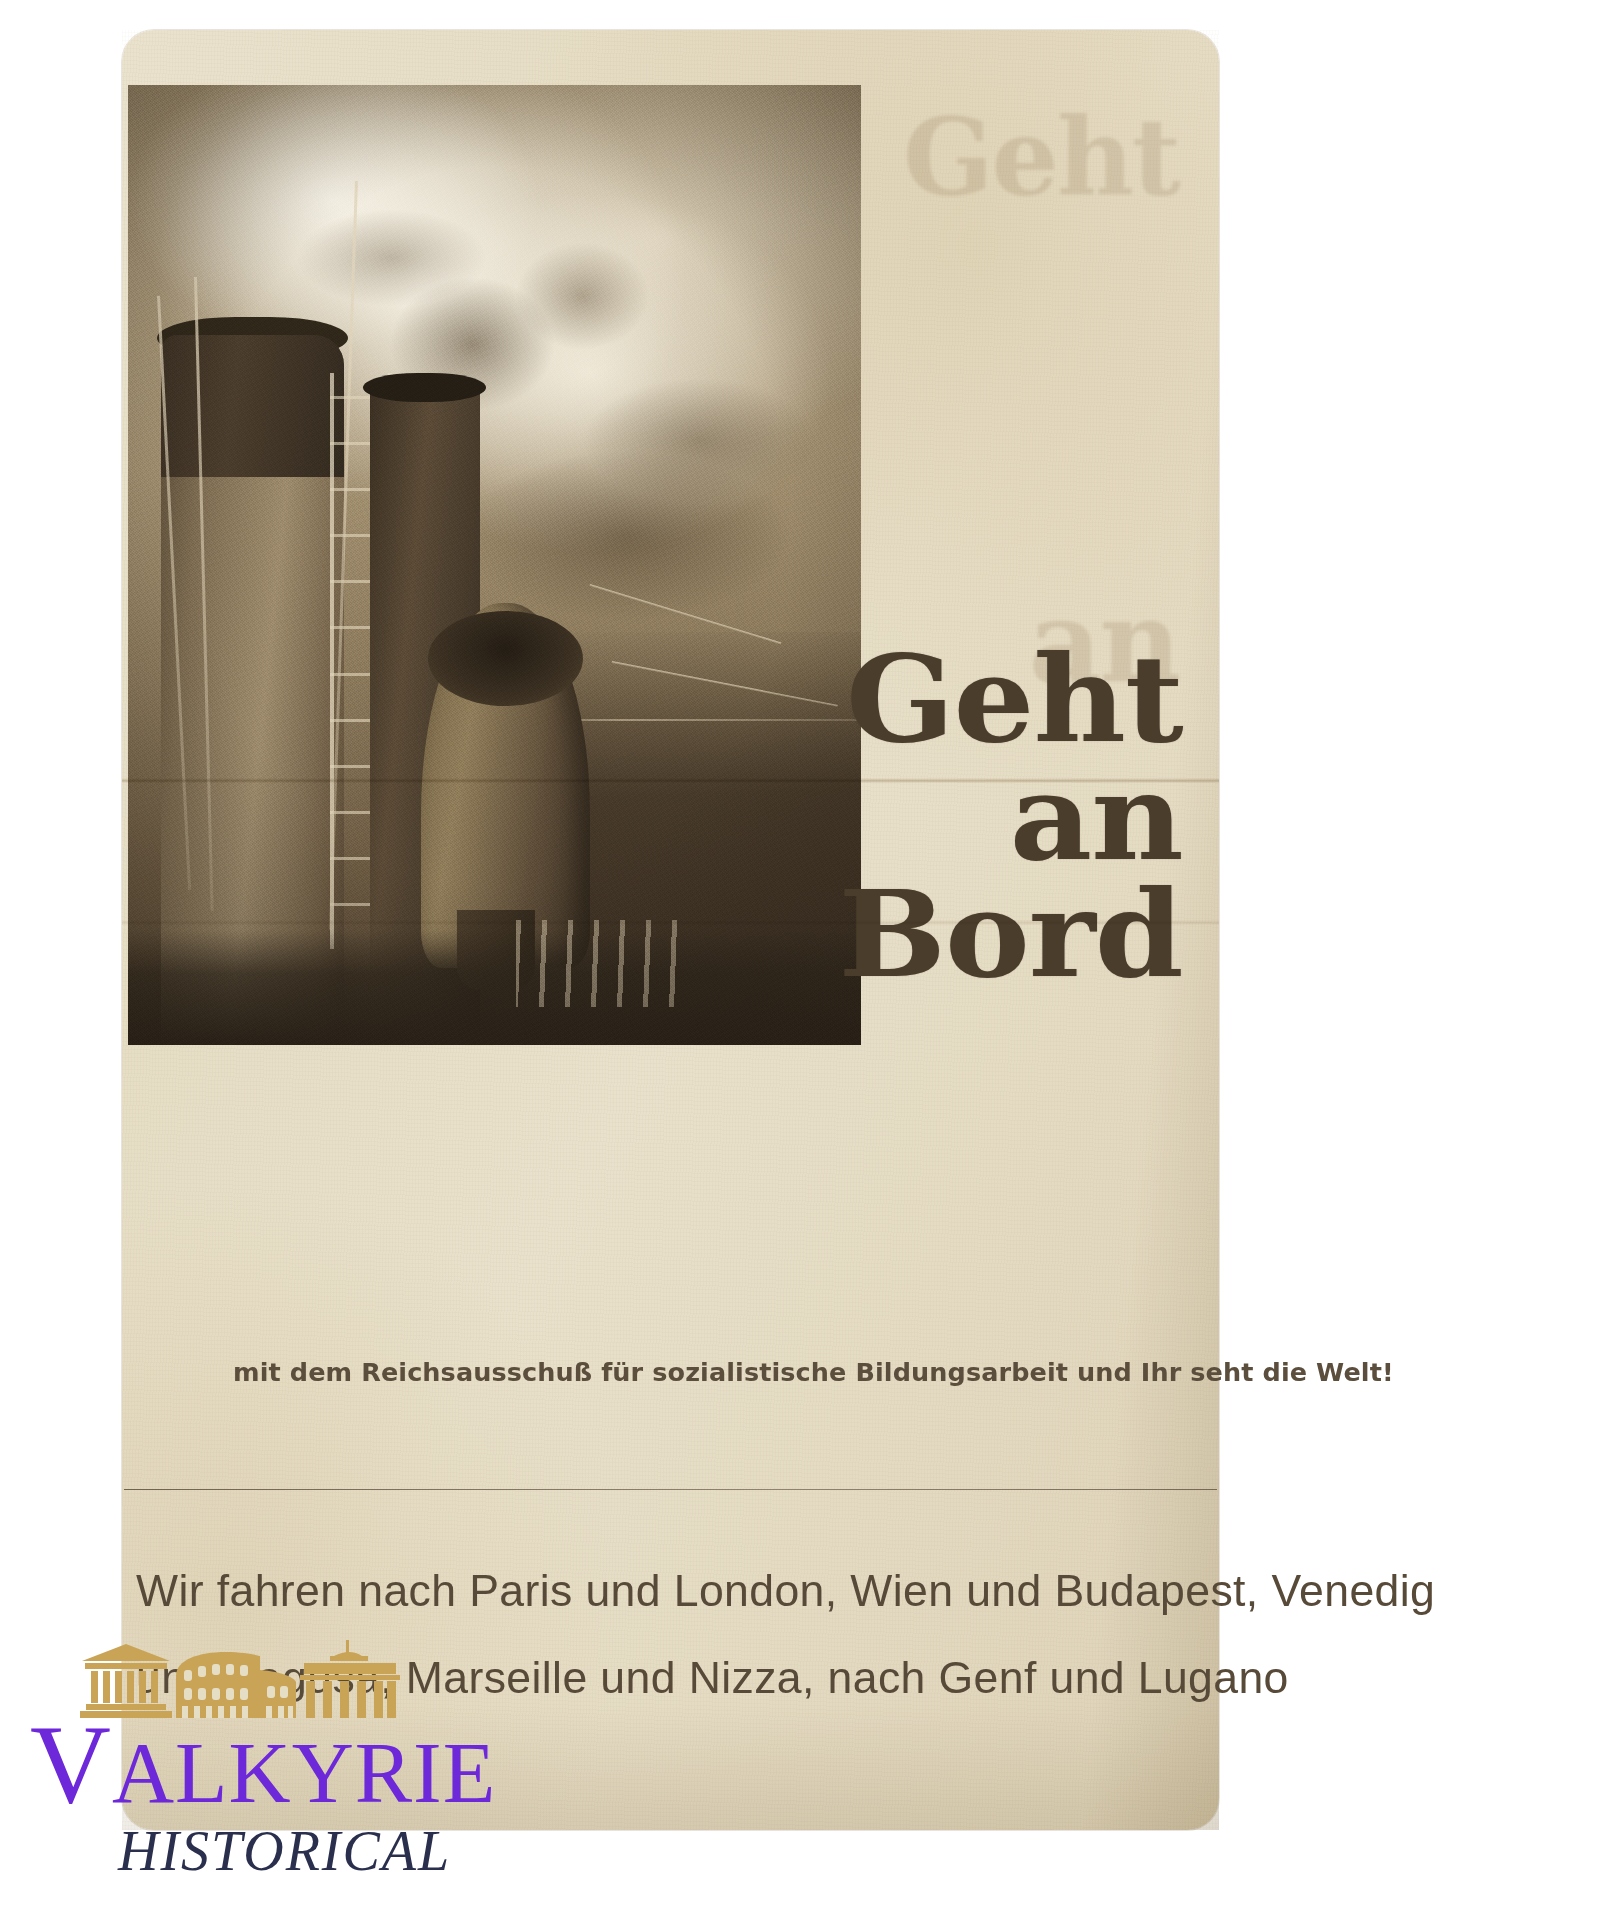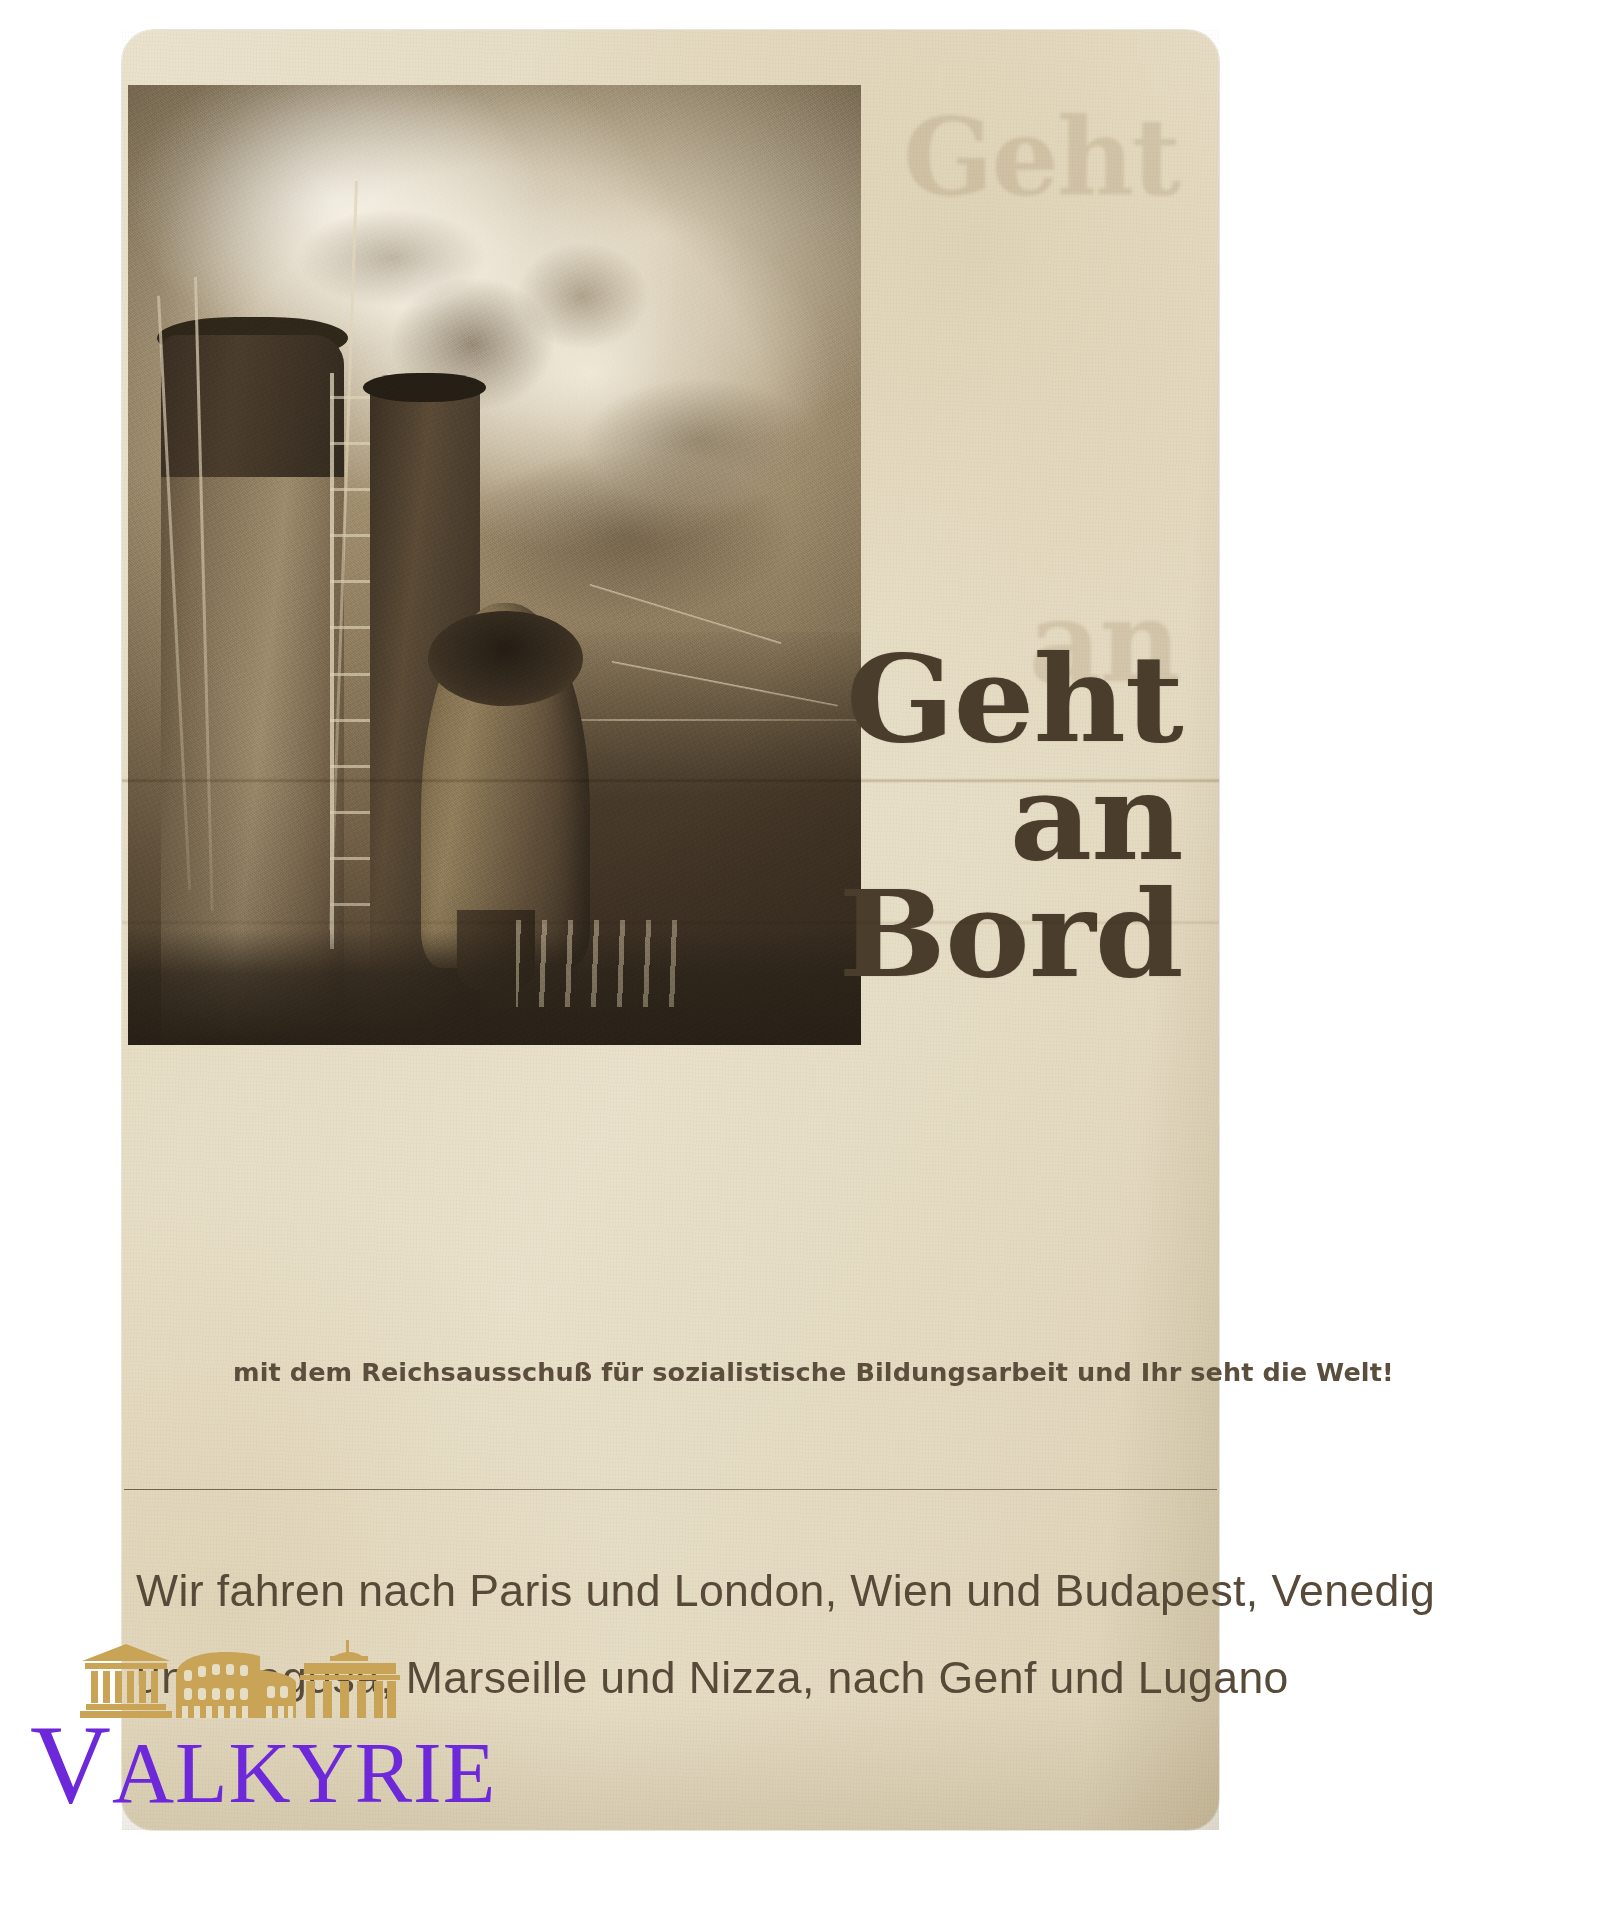--- a/index.html
+++ b/index.html
@@ -402,14 +402,15 @@
         <rect x="50" y="41" width="9" height="37"></rect>
         <rect x="67" y="41" width="9" height="37"></rect>
         <rect x="84" y="41" width="9" height="37"></rect>
         <rect x="97" y="41" width="9" height="37"></rect>
       </g>
     </svg>
   </div>
 
   <div id="wm-text">
     <span id="wm-valkyrie"><span class="cap">V</span><span>ALKYRIE</span></span>
+    <span id="wm-historical">HISTORICAL</span>
   </div>
 </div>
 
 </body></html>

